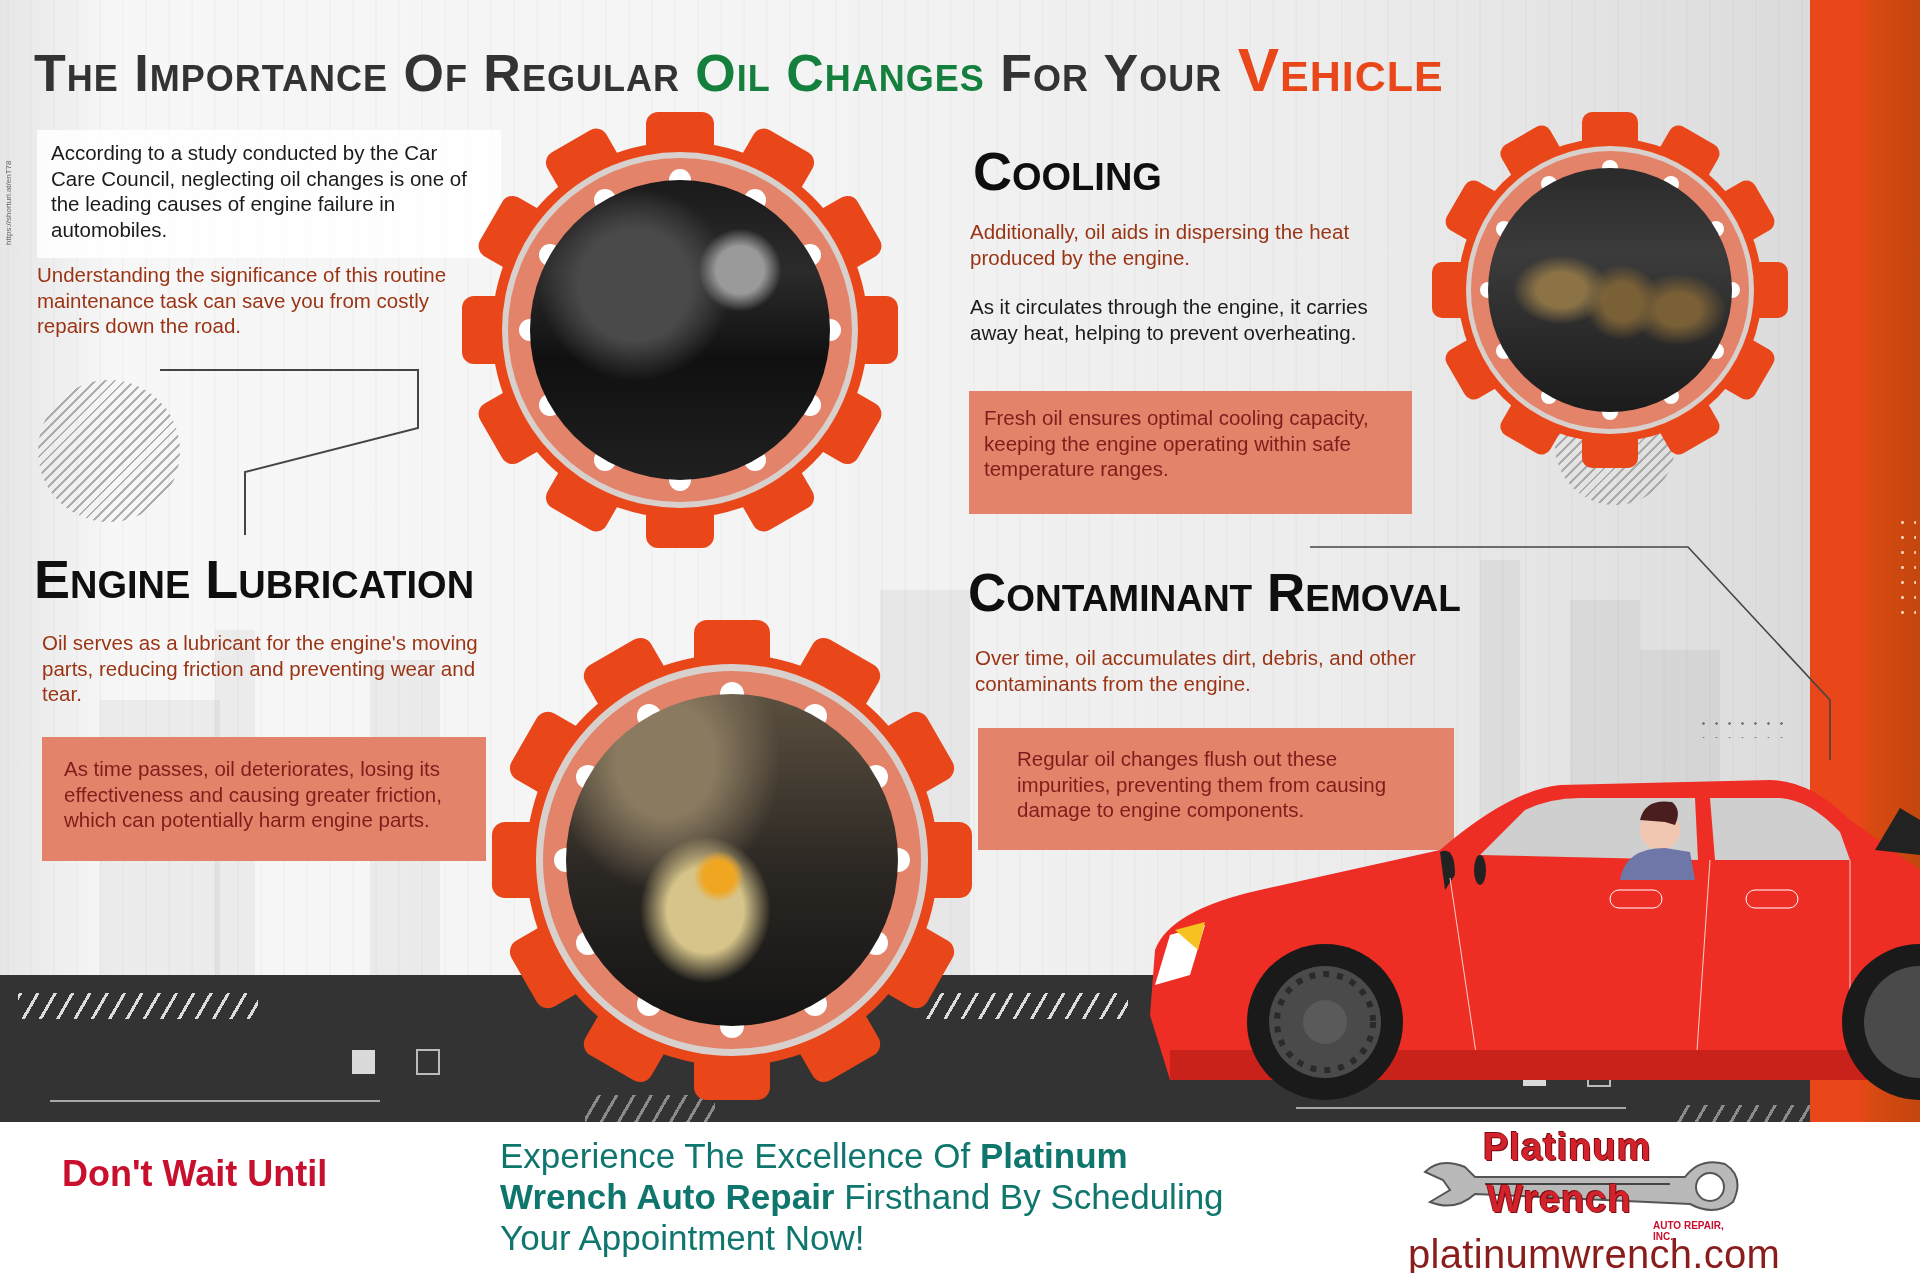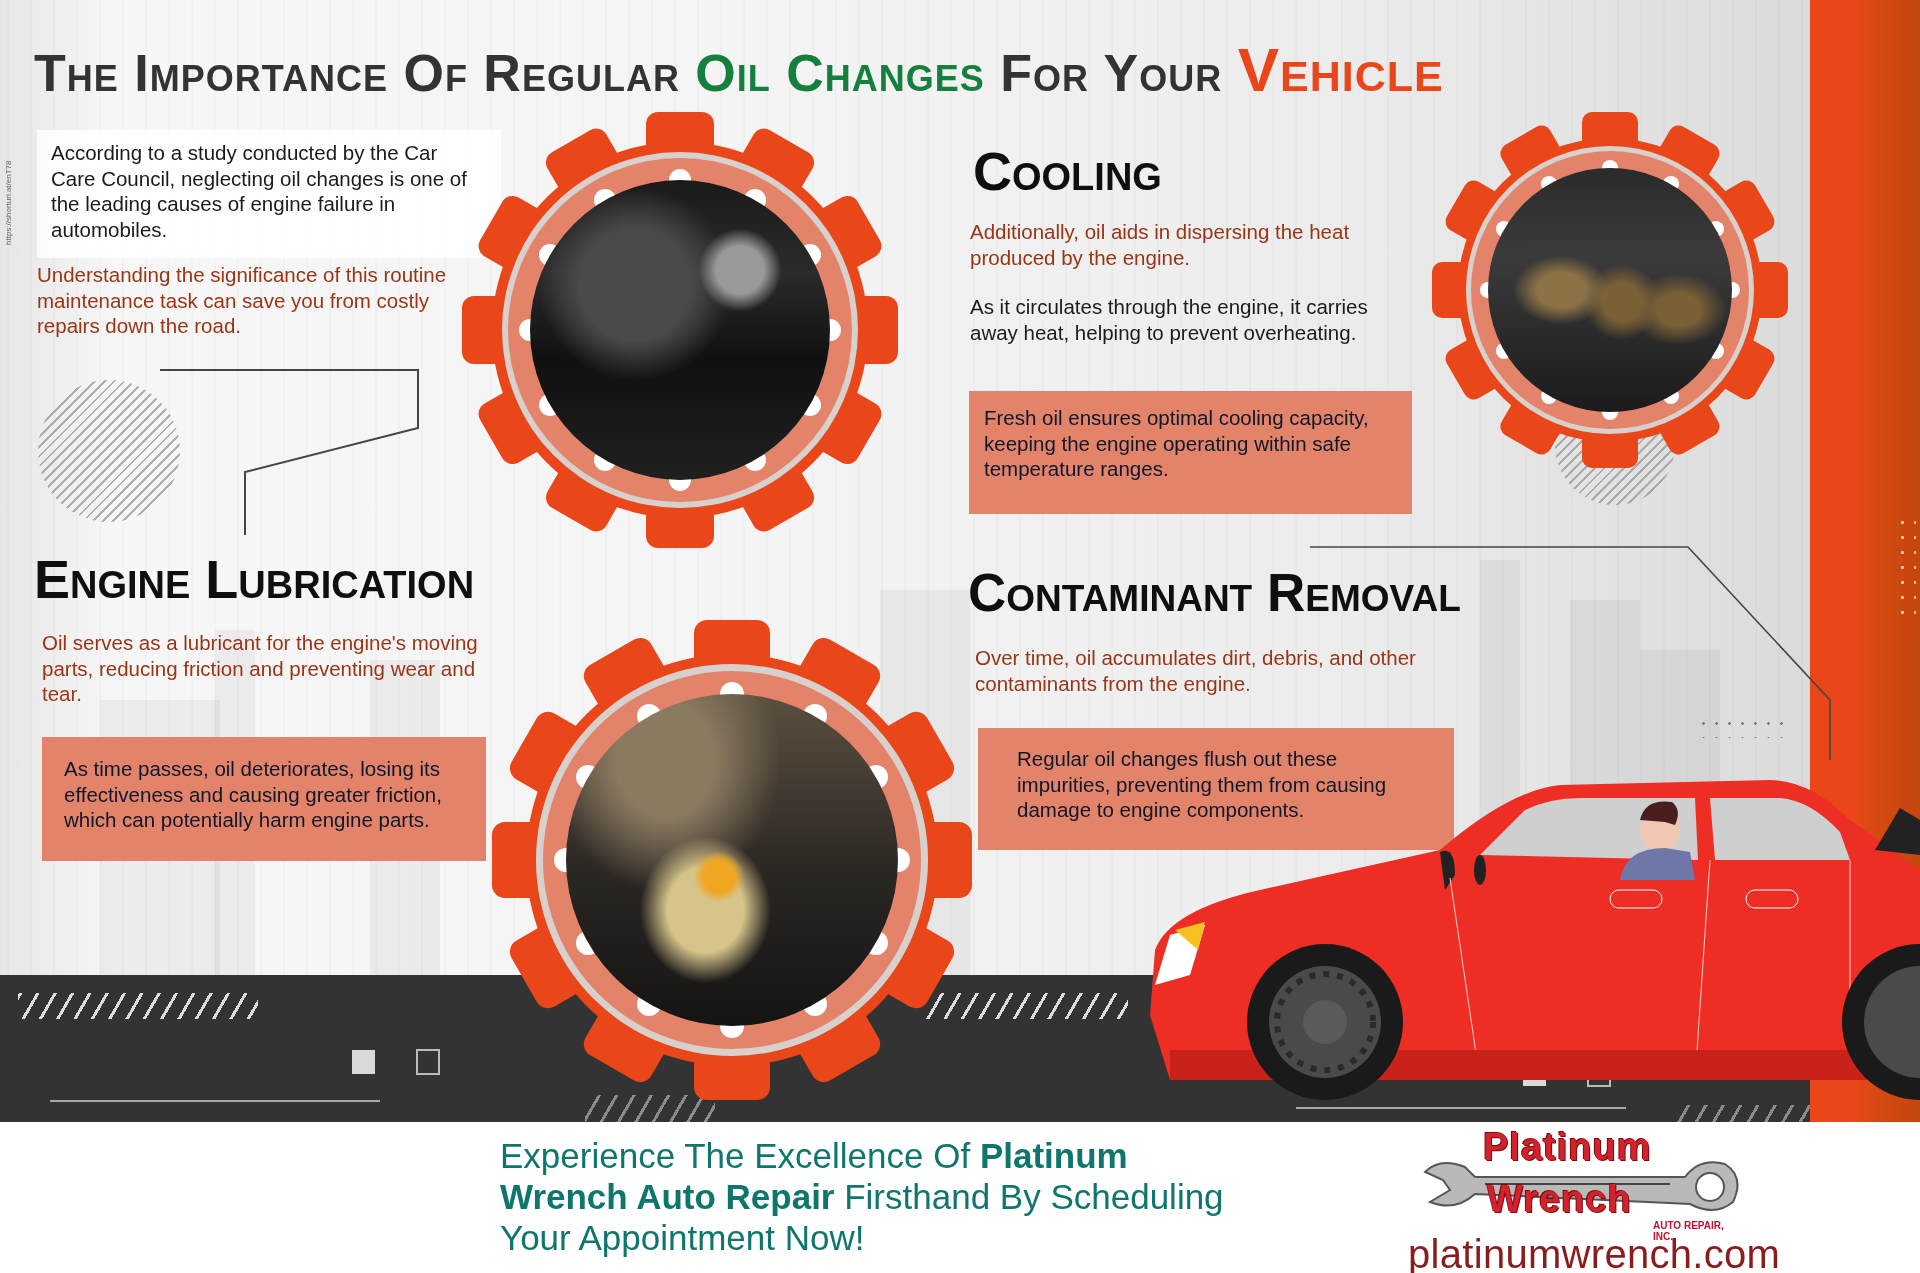--- a/index.html
+++ b/index.html
@@ -45,21 +45,21 @@
   }
   .h-cooling { left: 973px; top: 140px; font-size: 54px; }
   .h-engine { left: 34px; top: 548px; font-size: 54px; }
   .h-contam { left: 968px; top: 562px; font-size: 53px; }
   .para { position: absolute; font-size: 20.5px; line-height: 25.5px; }
   .cool-p1 { left: 970px; top: 219px; width: 400px; }
   .cool-p2 { left: 970px; top: 294px; width: 420px; color: #1b1b1b; }
   .eng-p1 { left: 42px; top: 630px; width: 440px; }
   .cont-p1 { left: 975px; top: 645px; width: 470px; }
   .salmon-box {
-    position: absolute; background: #e3836a; color: #0f172a; font-size: 20.5px; line-height: 25.5px;
+    position: absolute; background: #e3836a; color: #7f1d1d; font-size: 20.5px; line-height: 25.5px;
     padding: 14px 15px;
   }
   .sb-cool { left: 969px; top: 391px; width: 443px; height: 123px; }
   .sb-eng { left: 42px; top: 737px; width: 444px; height: 124px; padding: 19px 22px; }
   .sb-cont { left: 978px; top: 728px; width: 476px; height: 122px; padding: 18px 39px; }
   .road {
     position: absolute; left: 0; top: 975px; width: 1810px; height: 147px; background: #333333;
   }
   .hatch {
     position: absolute;
@@ -326,20 +326,21 @@
     <circle cx="175" cy="262" r="22" fill="#5a5a5a"></circle>
   </g>
   <g>
     <circle cx="770" cy="262" r="78" fill="#1a1a1a"></circle>
     <circle cx="770" cy="262" r="56" fill="#4a4a4a"></circle>
   </g>
 </svg>
 
 <div class="footer"></div>
 <div class="cta-left">
+  <div>Don't Wait Until</div>
 </div>
 <p class="cta-main">
   <span>Experience The Excellence Of </span><b>Platinum Wrench Auto Repair</b><span> Firsthand By Scheduling Your Appointment Now!</span>
 </p>
 
 <div class="logo">
   <svg width="330" height="100" viewBox="0 0 330 100" style="position:absolute;left:0;top:0;">
     <path d="M10,40 Q25,25 50,35 L60,45 L270,45 Q285,25 310,32 Q330,45 318,70 Q300,85 275,72 L60,62 Q40,80 15,70 L35,58 L28,48 Z" fill="#b9b9b9" stroke="#555" stroke-width="2"></path>
     <circle cx="295" cy="55" r="14" fill="#fff" stroke="#555" stroke-width="2"></circle>
     <line x1="70" y1="52" x2="255" y2="52" stroke="#444" stroke-width="2"></line>

